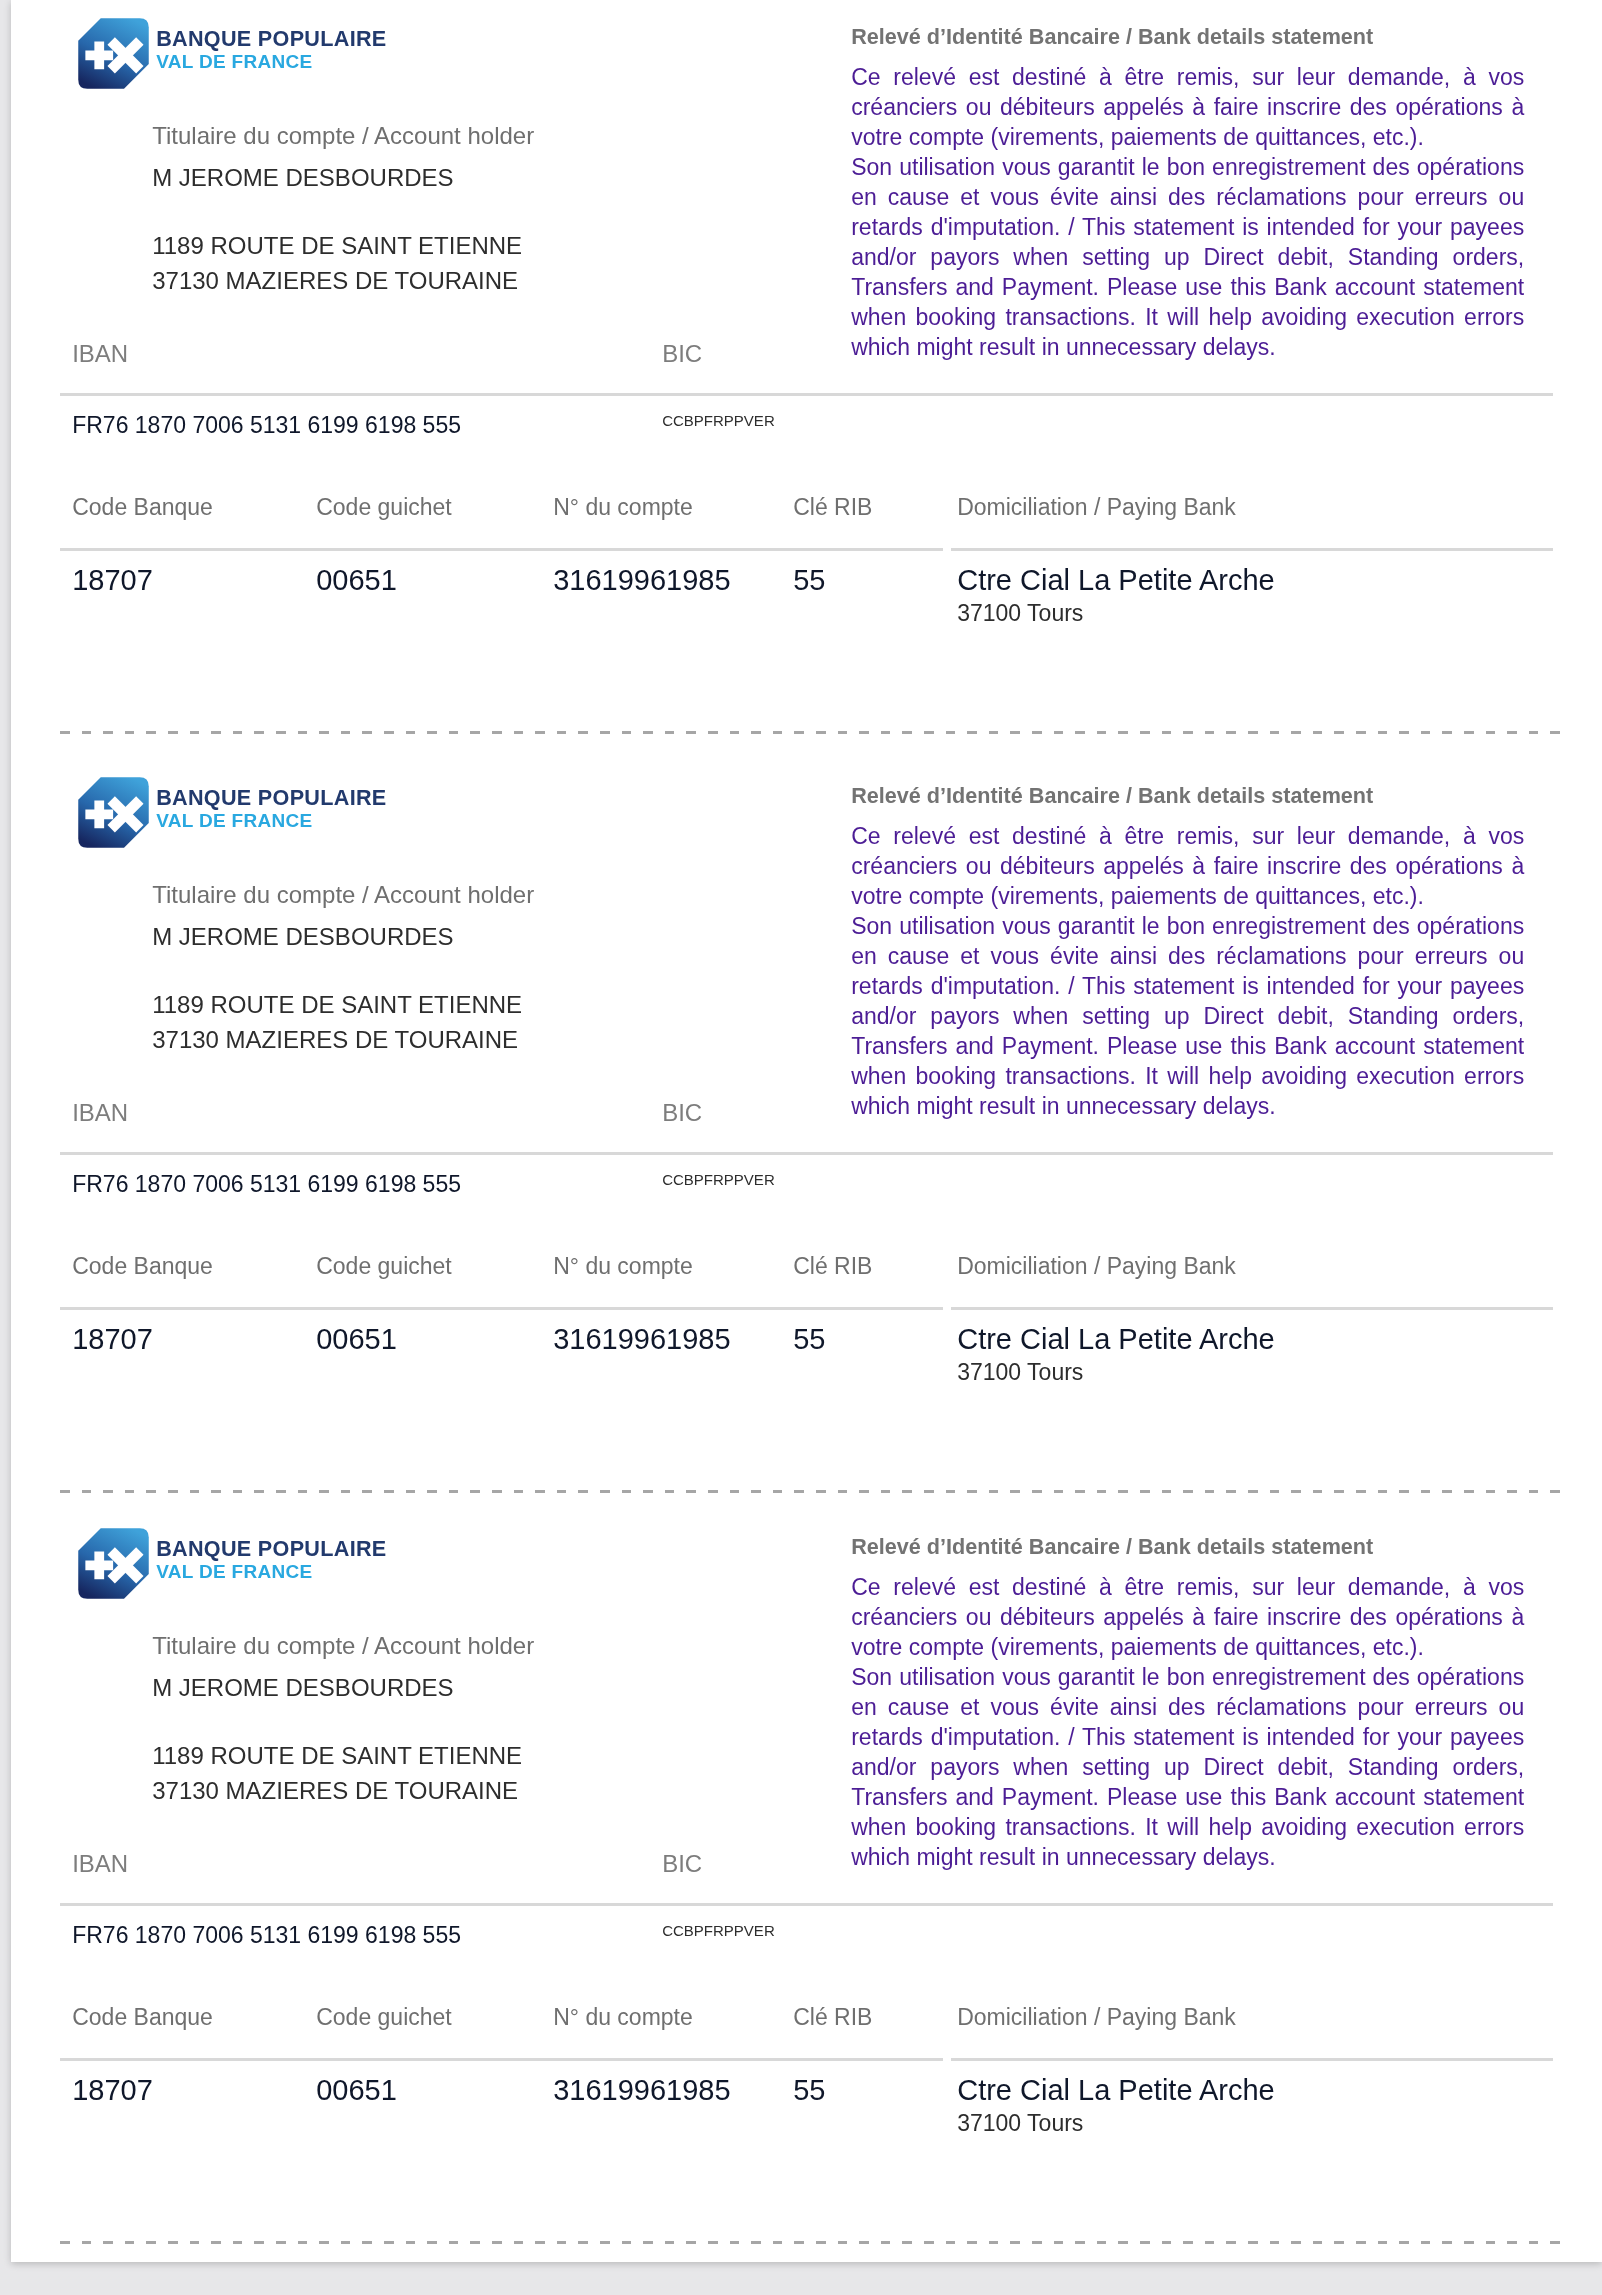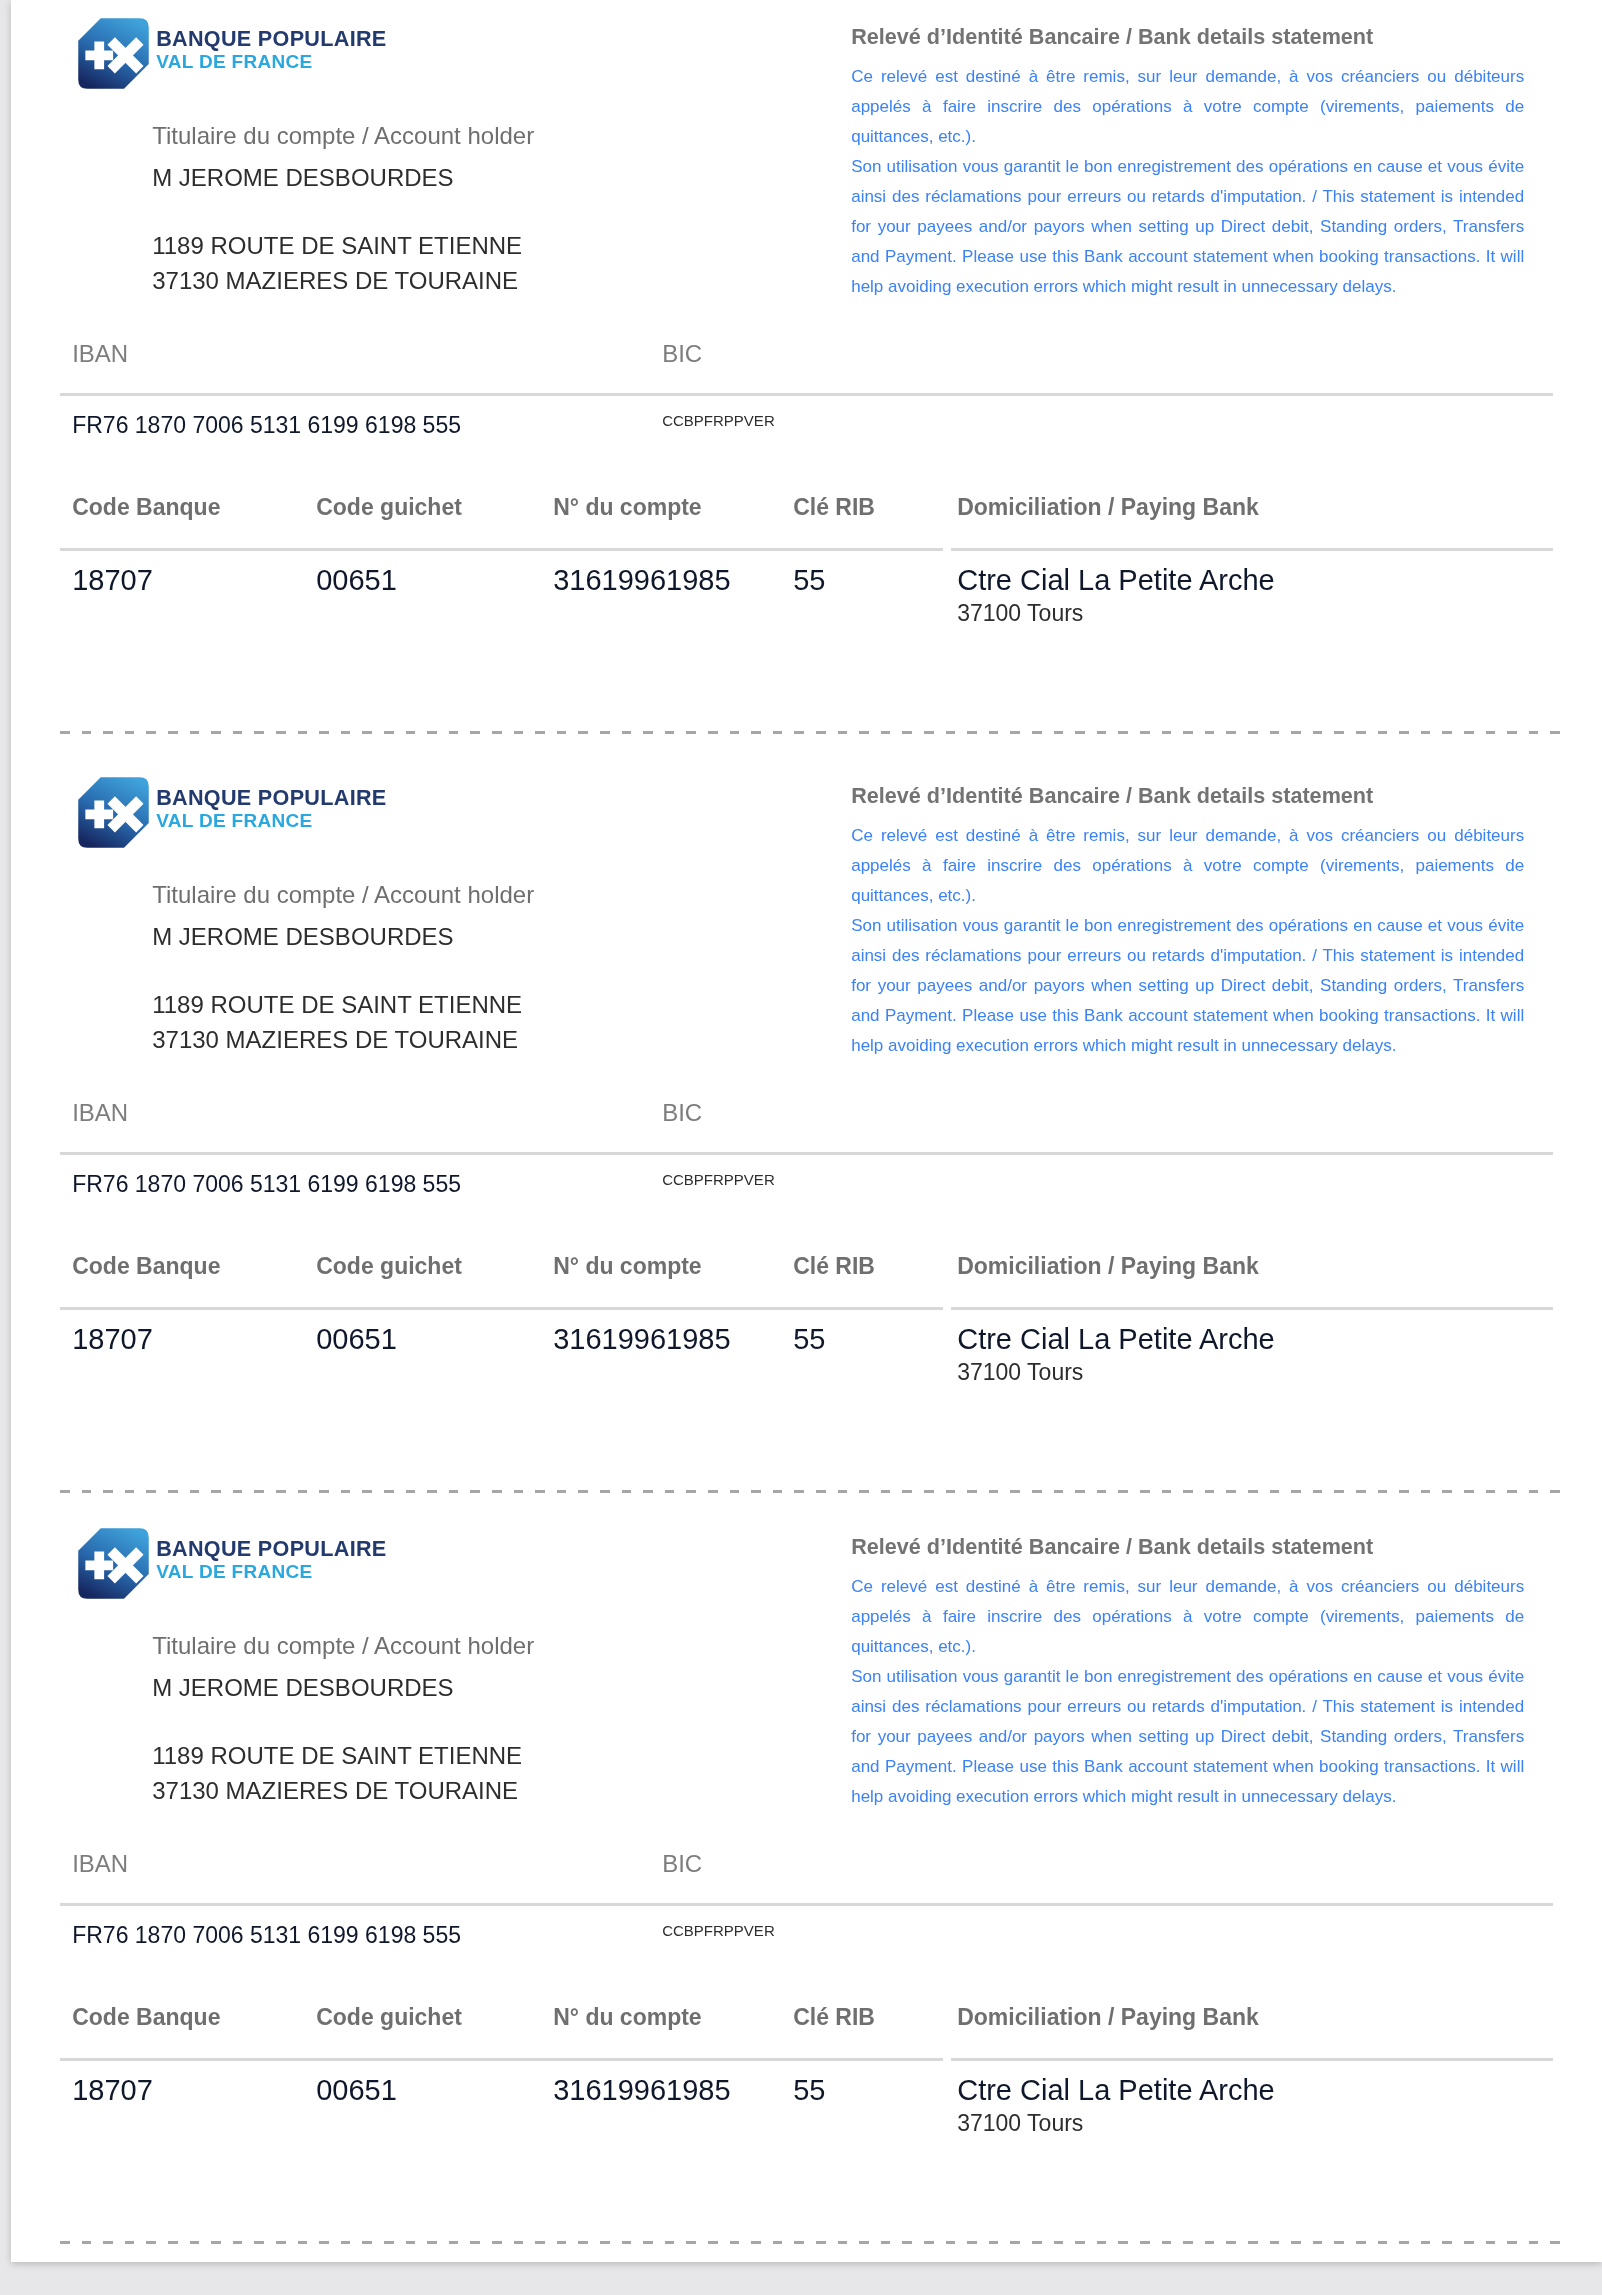--- a/index.html
+++ b/index.html
@@ -31,21 +31,21 @@
     color: #29a8e0;
   }
 
   
   .rib-title {
     position: absolute; left: 840px; top: 8px; width: 677px;
     font-size: 21.6px; font-weight: bold; color: #737373;
   }
   .rib-notice {
     position: absolute; left: 840px; top: 46px; width: 673px;
-    font-size: 17px; line-height: 30px; color: #3b82f6;
+    font-size: 23px; line-height: 30px; color: #4c1d95;
     text-align: justify;
   }
   .rib-notice .np { display: block; text-align: justify; }
 
   
   .holder-label {
     position: absolute; left: 141px; top: 106px;
     font-size: 24px; font-weight: 300; color: #6f6f6f;
   }
   .holder-name   { position: absolute; left: 141px; top: 148px; font-size: 24px; color: #2d2d2d; }
@@ -54,21 +54,21 @@
 
   
   .iban-label { position: absolute; left: 61px;  top: 324px; font-size: 24px; font-weight: 300; color: #7d7d7d; }
   .bic-label  { position: absolute; left: 651px; top: 324px; font-size: 24px; font-weight: 300; color: #7d7d7d; }
   .hline { position: absolute; height: 3.2px; background: #d8d8d8; }
   .hline-iban { left: 49px; top: 377px; width: 1493px; }
   .iban-value { position: absolute; left: 61px;  top: 396px; font-size: 23px; color: #0f172a; }
   .bic-value  { position: absolute; left: 651px; top: 396px; font-size: 15px; color: #2d2d2d; }
 
   
-  .th { position: absolute; top: 478px; font-size: 23px; font-weight: 700; color: #6f6f6f; }
+  .th { position: absolute; top: 478px; font-size: 23px; font-weight: 400; color: #6f6f6f; }
   .td { position: absolute; top: 548px; font-size: 29px; color: #0f172a; }
   .c1 { left: 61px; }
   .c2 { left: 305px; }
   .c3 { left: 542px; }
   .c4 { left: 782px; }
   .c5 { left: 946px; }
   .td2 { position: absolute; left: 946px; top: 584px; font-size: 23px; color: #2d2d2d; }
   .hline-th-a { left: 49px;   top: 532px; width: 883px; }
   .hline-th-b { left: 940px; top: 532px; width: 602px;  }
 

